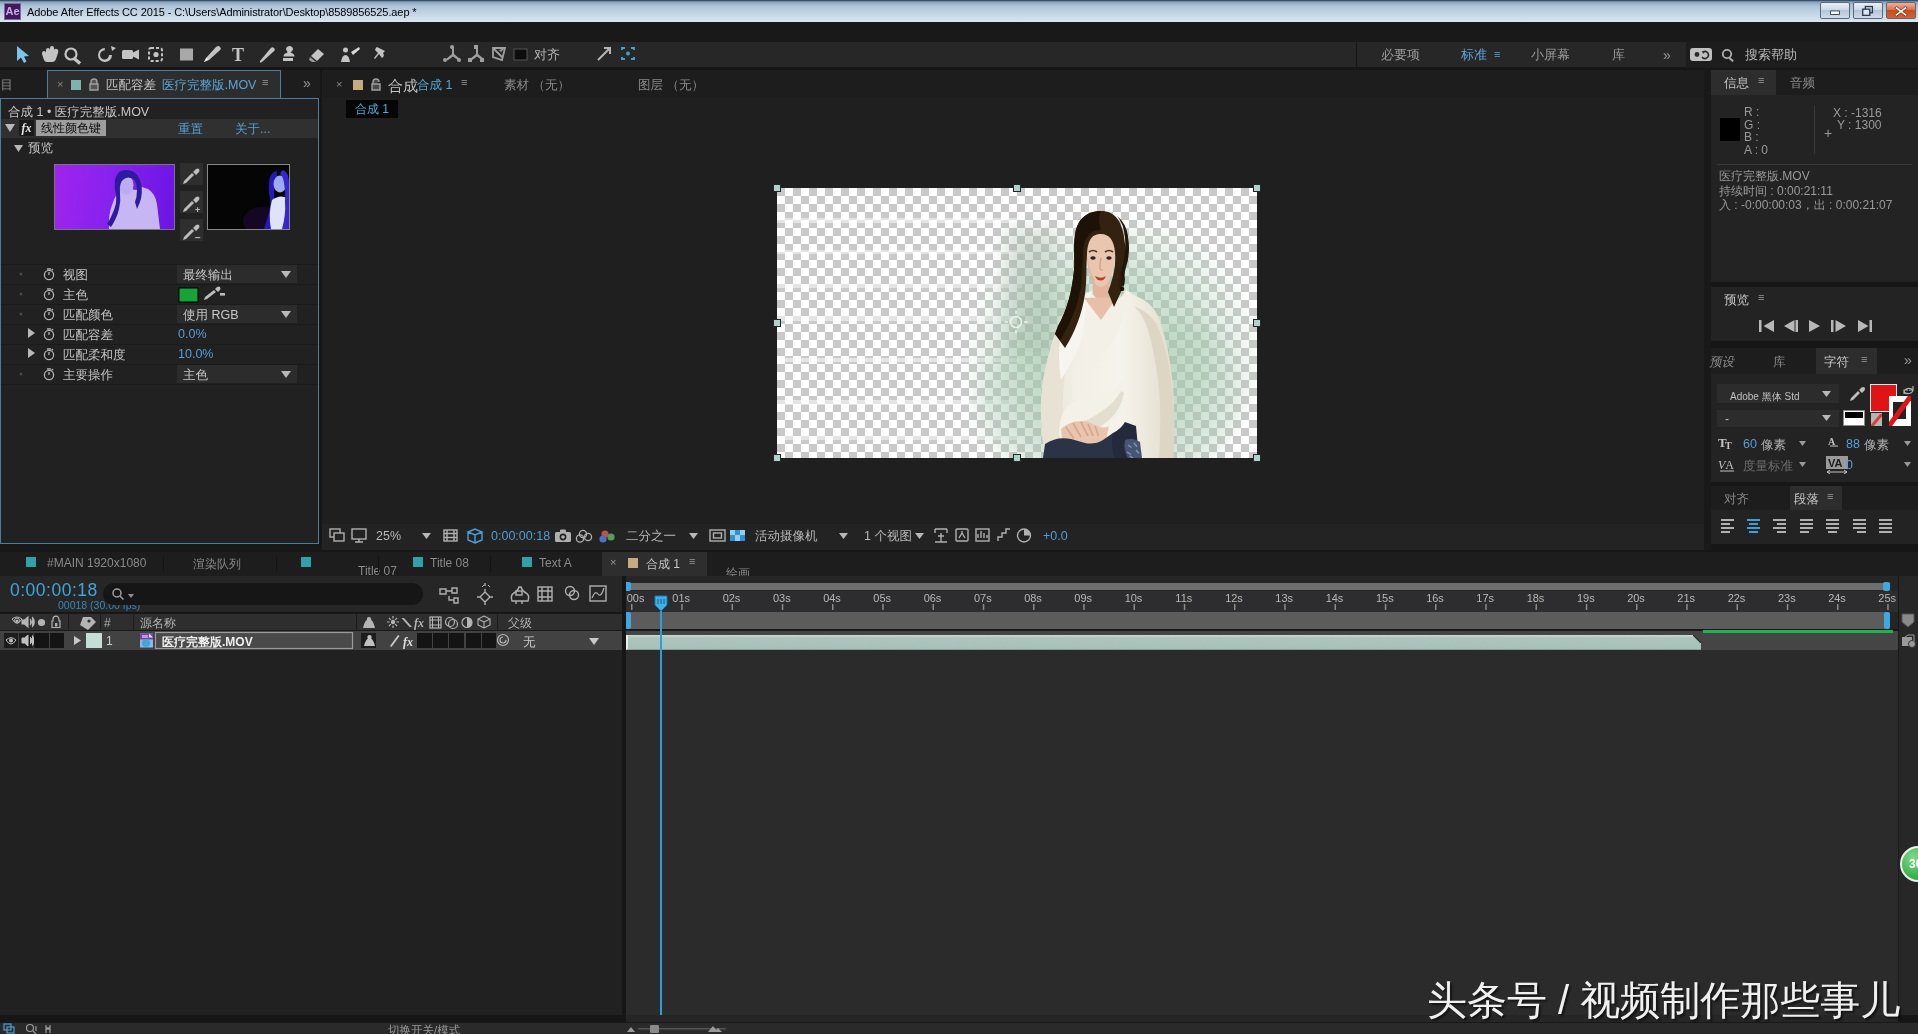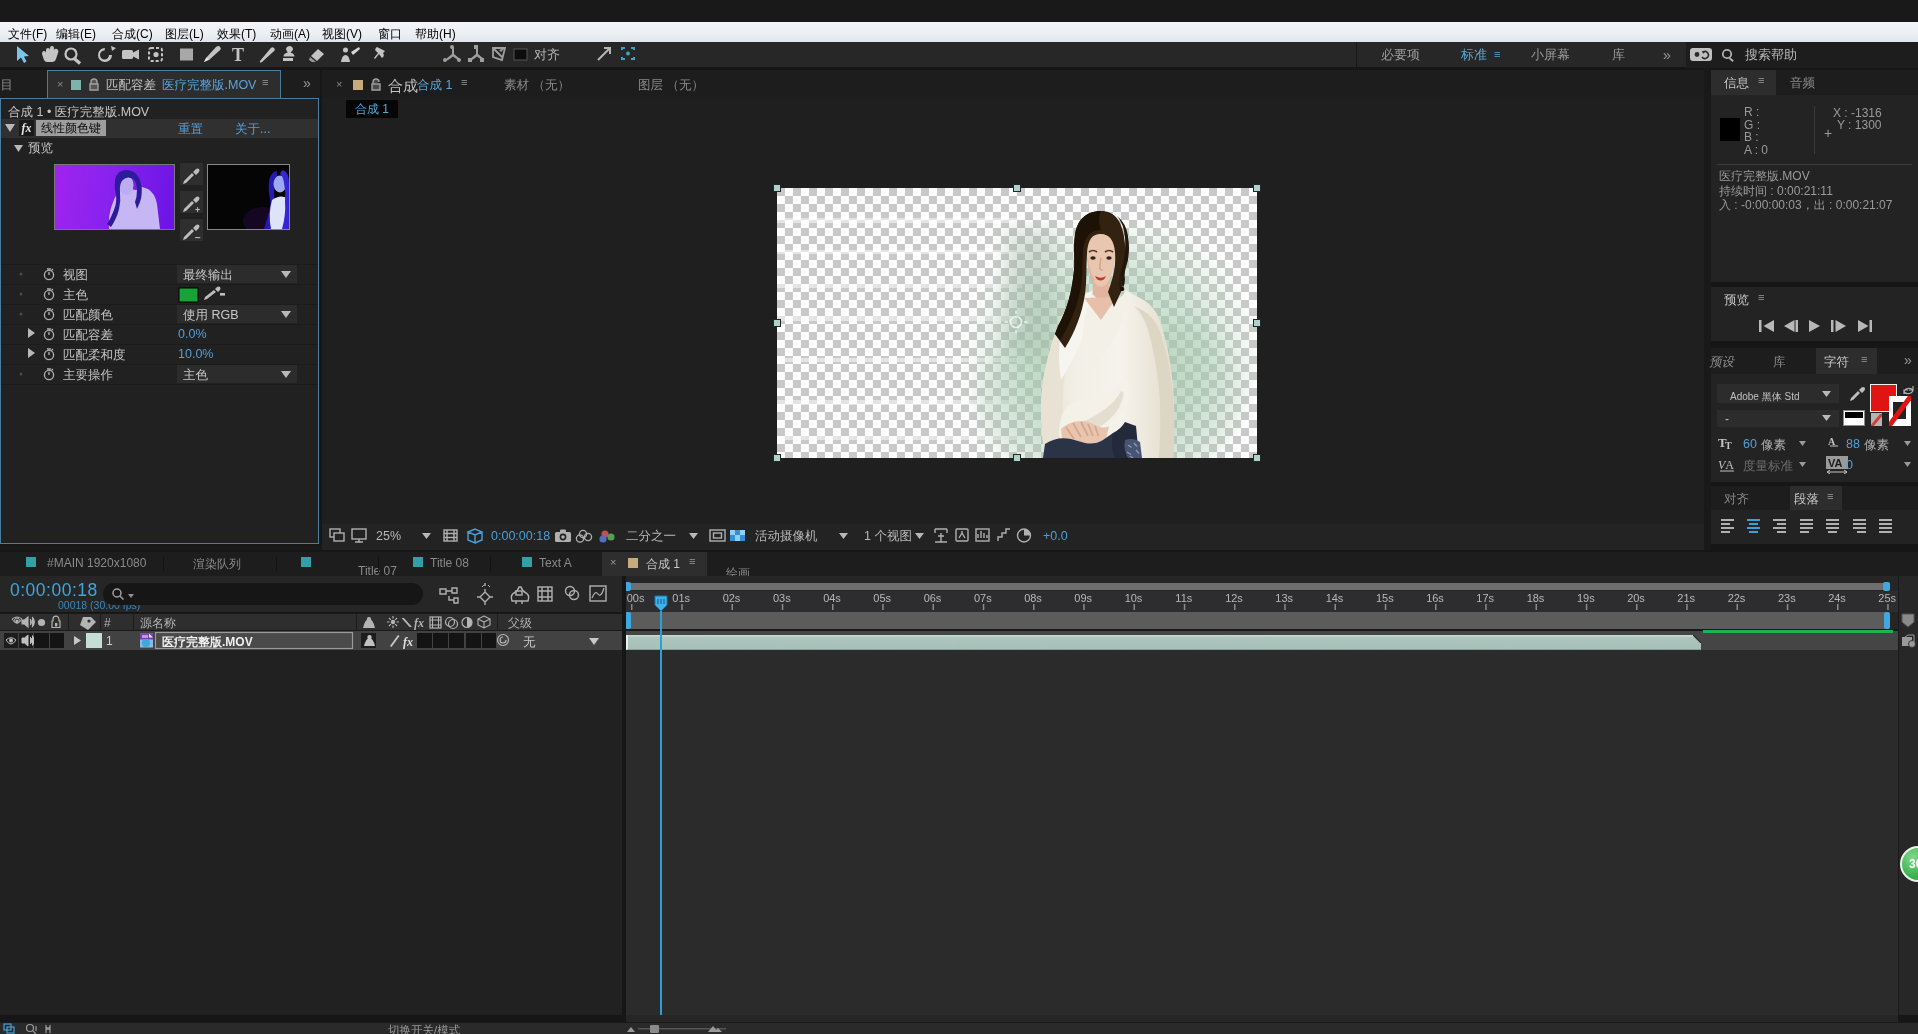--- a/index.html
+++ b/index.html
@@ -24,30 +24,39 @@
 
 #menubar { top:22px; left:0; width:1918px; height:20px;
   background:linear-gradient(180deg,#f4f6f9 0%,#eceff3 60%,#e2e6ec 100%); }
 .menuitem { position:absolute; top:4px; font-size:12px; color:#000; }
 
 #toolbar { top:42px; left:0; width:1918px; height:26px; background:#272727; border-bottom:1px solid #161616; }
 </style>
 </head>
 <body>
 <div id="app">
-  <div id="menubar" class="abs">
-    <div class="menuitem" style="left:8px">文件(F)</div>
-    <div class="menuitem" style="left:56px">编辑(E)</div>
-    <div class="menuitem" style="left:112px">合成(C)</div>
-    <div class="menuitem" style="left:165px">图层(L)</div>
-    <div class="menuitem" style="left:217px">效果(T)</div>
-    <div class="menuitem" style="left:270px">动画(A)</div>
-    <div class="menuitem" style="left:322px">视图(V)</div>
-    <div class="menuitem" style="left:378px">窗口</div>
-    <div class="menuitem" style="left:415px">帮助(H)</div>
+  <div id="titlebar" class="abs">
+    <div id="aeicon" class="abs">Ae</div>
+    <div id="titletext" class="abs">Adobe After Effects CC 2015 - C:\Users\Administrator\Desktop\8589856525.aep *</div>
+    <div id="btn-min" class="abs winbtn">
+        <svg class="winglyph" viewBox="0 0 30 17">
+          <rect x="10" y="9" width="10" height="4" fill="#fff" stroke="#2a3a4a" stroke-width="1"></rect>
+        </svg>
+      </div>
+    <div id="btn-max" class="abs winbtn">
+        <svg class="winglyph" viewBox="0 0 30 17">
+          <rect x="12" y="4" width="8" height="7" fill="none" stroke="#2a3a4a" stroke-width="1.5"></rect>
+          <rect x="9" y="7" width="8" height="7" fill="#dce6f0" stroke="#2a3a4a" stroke-width="1.5"></rect>
+        </svg>
+      </div>
+    <div id="btn-close" class="abs winbtn">
+        <svg class="winglyph" viewBox="0 0 30 17">
+          <path d="M10 4 L15 8 L20 4 L22 6 L17 9.5 L22 13 L20 15 L15 11 L10 15 L8 13 L13 9.5 L8 6 Z" fill="#fff" stroke="#5a1a05" stroke-width="0.8"></path>
+        </svg>
+      </div>
   </div>
   <div id="toolbar" class="abs">
     <svg width="1918" height="26" viewBox="0 0 1918 26">
       <g fill="#c4c4c4" stroke="none">
         <path d="M17 4 L17 19 L21 15.5 L24 21 L26.5 19.5 L24 14.5 L29 14 Z" fill="#7cc5ea"></path>
         <path d="M42 12 q0-3 2-3 q2 0 2 2 l0-3 q0-2 2-2 q2 0 2 2 l0-2 q0-2 2-2 q2 0 2 2 l0 2 q1-2 3-1 q2 1 1 4 l-2 6 q-1 3-4 3 l-5 0 q-2 0-3-2 z"></path>
         <circle cx="71" cy="12" r="5.5" fill="none" stroke="#c4c4c4" stroke-width="2.2"></circle>
         <rect x="75" y="15" width="8" height="3.4" transform="rotate(40 75 15)"></rect>
         <path d="M105 6 a7 7 0 1 0 7 7 l-3 0 a4.5 4.5 0 1 1 -4.5-4.5 z"></path>
         <path d="M112 9 l-1-5 5 2 z"></path>
@@ -793,14 +802,15 @@
     </svg>
     <div class="abs" style="top:473px;left:388px;color:#9a9a9a;font-size:11.5px;">切换开关/模式</div>
     <svg class="abs" style="top:474px;left:624px" width="110" height="10" viewBox="0 0 110 10">
       <path d="M3 8 l4-5 4 5 z" fill="#9a9a9a"></path>
       <rect x="14" y="4" width="88" height="1.5" fill="#555"></rect>
       <rect x="26" y="1" width="9" height="8" rx="1" fill="#8a8a8a"></rect>
       <path d="M84 8 l5-6 5 6 z M90 8 l4-4 4 4 z" fill="#9a9a9a"></path>
     </svg>
   </div>
 
+  <div class="abs" style="top:973px;left:1427px;color:#f0f0f0;font-size:40px;text-shadow:2px 2px 2px rgba(0,0,0,0.55);z-index:50;">头条号 / 视频制作那些事儿</div>
   <div class="abs" style="top:846px;left:1900px;width:36px;height:36px;border-radius:50%;background:radial-gradient(circle at 35% 30%,#7fd98a,#3cb24f 60%,#2e9e42 100%);border:2px solid #e8f5ea;z-index:60;color:#fff;font-size:12px;font-weight:bold;text-align:left;line-height:32px;padding-left:7px;">30</div>
 </div>
 
 </body></html>

